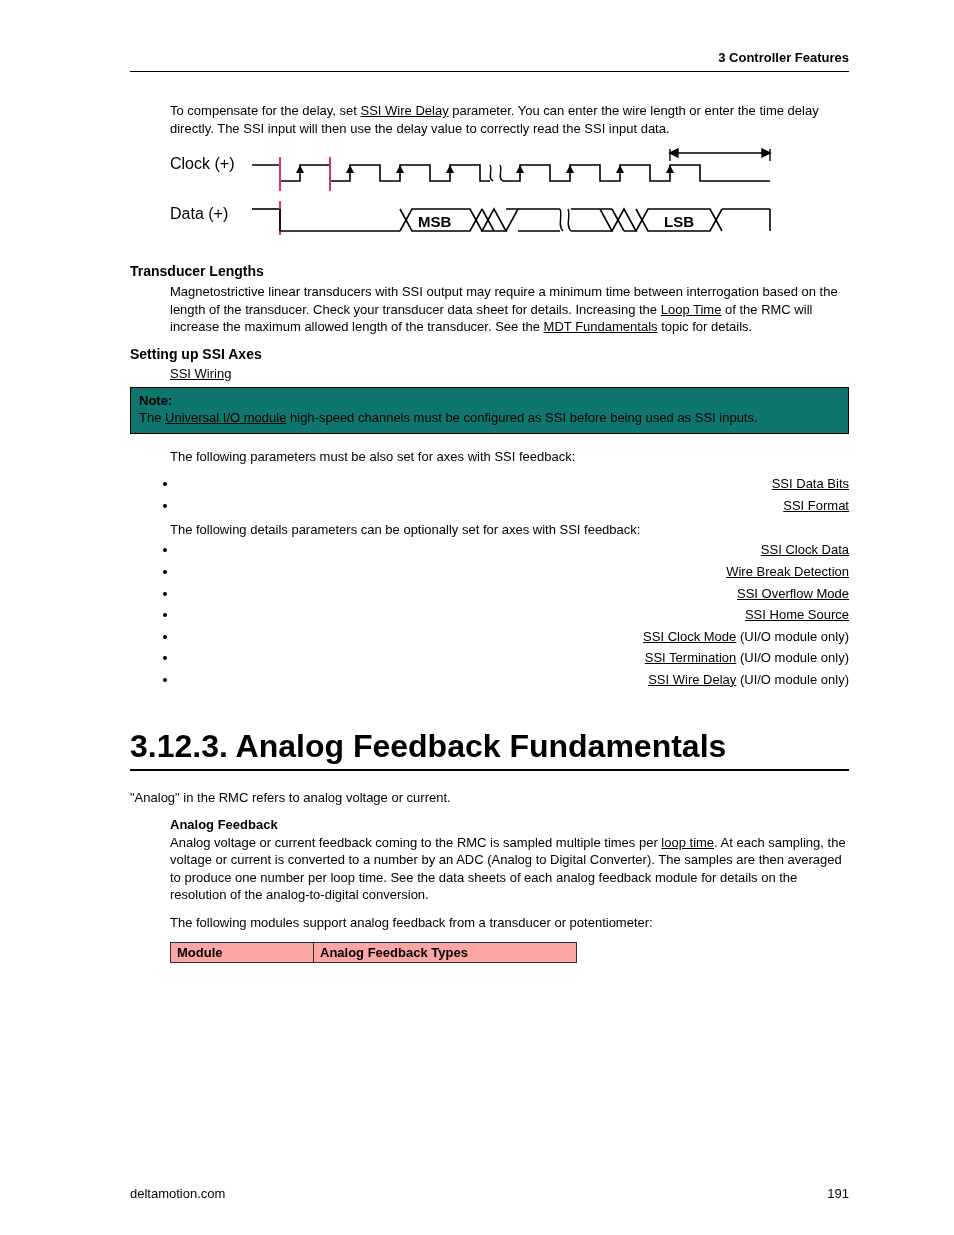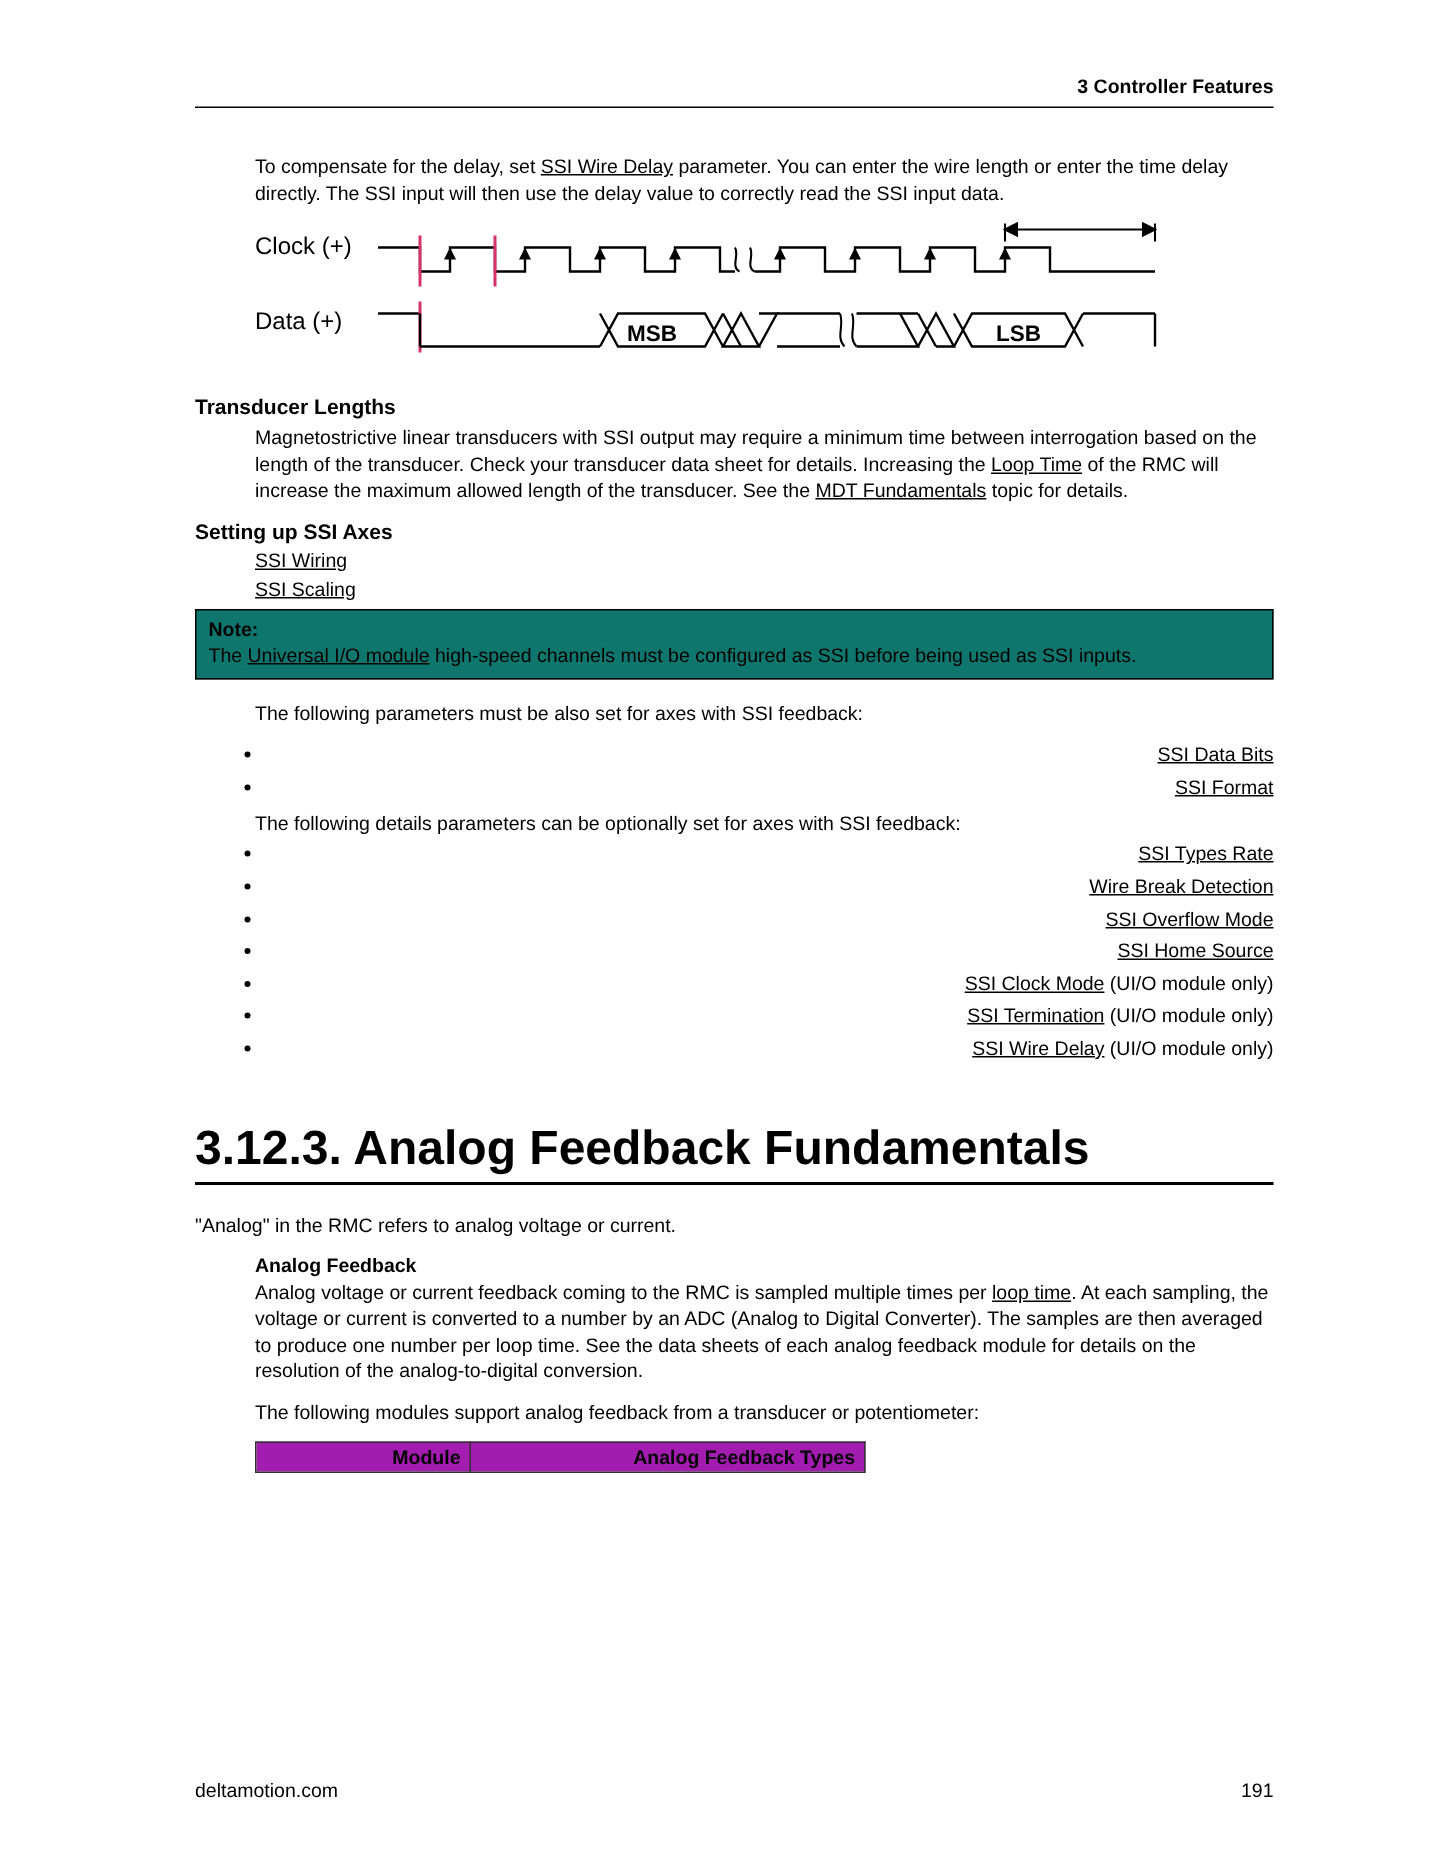--- a/index.html
+++ b/index.html
@@ -72,24 +72,24 @@
     padding-left: 40px;
     margin: 2px 0 16px 0;
   }
   .diagram-wrap svg { display: block; }
   table.feedback {
     border-collapse: collapse;
     margin: 4px 0 0 40px;
   }
   table.feedback th {
     border: 1px solid #333;
-    background: #a21caf;
-    font-weight: bold;
-    font-size: 13px;
-    text-align: right;
+    background: #fca5a5;
+    font-weight: bold;
+    font-size: 13px;
+    text-align: left;
     padding: 2px 6px;
   }
   .footer {
     display: flex;
     justify-content: space-between;
     font-size: 13px;
     border-top: none;
     margin-top: 20px;
   }
 </style>
@@ -182,35 +182,34 @@
       </svg>
     </div>
 
     <div class="subhead">Transducer Lengths</div>
     <div class="indent para">
       <span>Magnetostrictive linear transducers with SSI output may require a minimum time between interrogation based on the length of the transducer. Check your transducer data sheet for details. Increasing the </span><span class="link">Loop Time</span><span> of the RMC will increase the maximum allowed length of the transducer. See the </span><span class="link">MDT Fundamentals</span><span> topic for details.</span>
     </div>
 
     <div class="subhead">Setting up SSI Axes</div>
     <div class="indent list-line"><span class="link">SSI Wiring</span></div>
-    <div class="indent list-line"><span class="link">SSI Scaling</span></div>
 
     <div class="note-box">
       <b>Note:</b><br>
       <span>The </span><span class="link">Universal I/O module</span><span> high-speed channels must be configured as SSI before being used as SSI inputs.</span>
     </div>
 
     <div class="indent para">The following parameters must be also set for axes with SSI feedback:</div>
     <ul class="bul">
       <li><span class="link">SSI Data Bits</span></li>
       <li><span class="link">SSI Format</span></li>
     </ul>
     <div class="between-lists">The following details parameters can be optionally set for axes with SSI feedback:</div>
     <ul class="bul">
-      <li><span class="link">SSI Types Rate</span><span></span></li>
+      <li><span class="link">SSI Clock Data</span><span></span></li>
       <li><span class="link">Wire Break Detection</span><span></span></li>
       <li><span class="link">SSI Overflow Mode</span><span></span></li>
       <li><span class="link">SSI Home Source</span><span></span></li>
       <li><span class="link">SSI Clock Mode</span><span> (UI/O module only)</span></li>
       <li><span class="link">SSI Termination</span><span> (UI/O module only)</span></li>
       <li><span class="link">SSI Wire Delay</span><span> (UI/O module only)</span></li>
     </ul>
 
     <div class="section-title">3.12.3. Analog Feedback Fundamentals</div>
 

